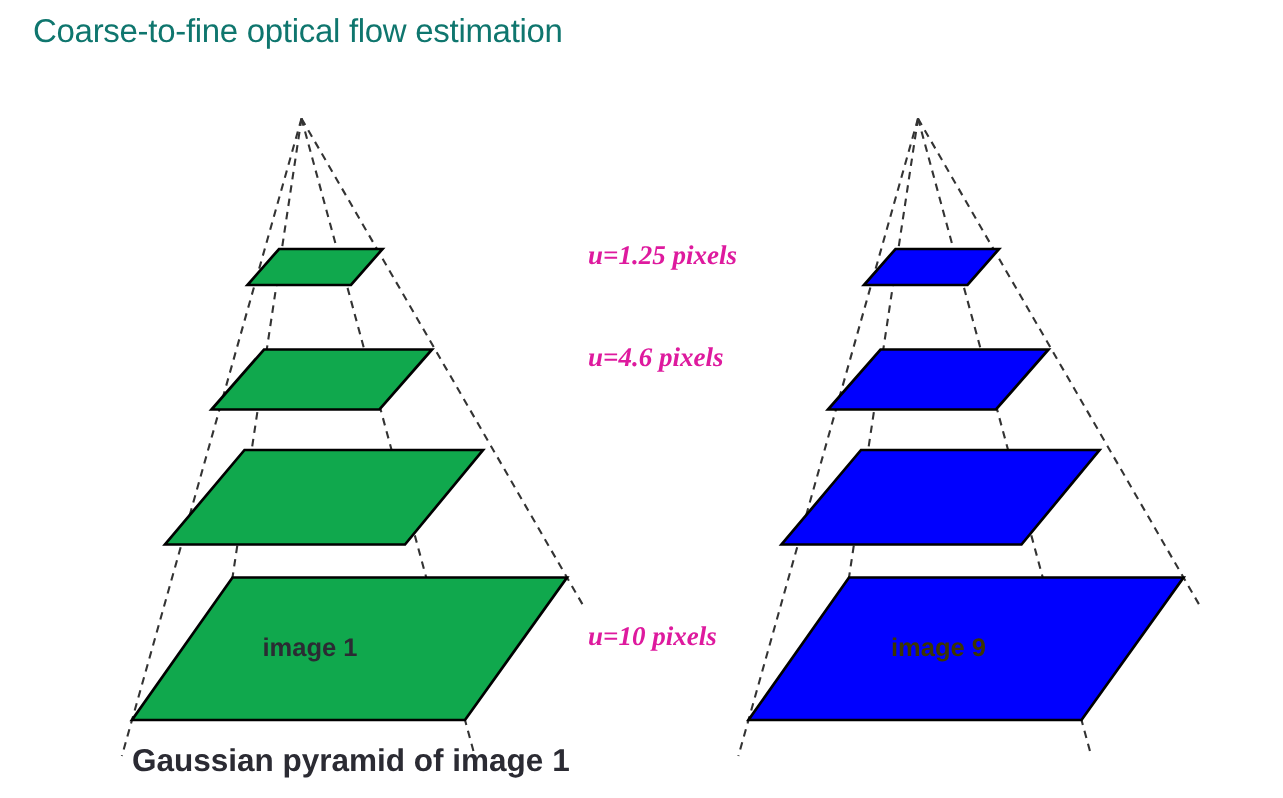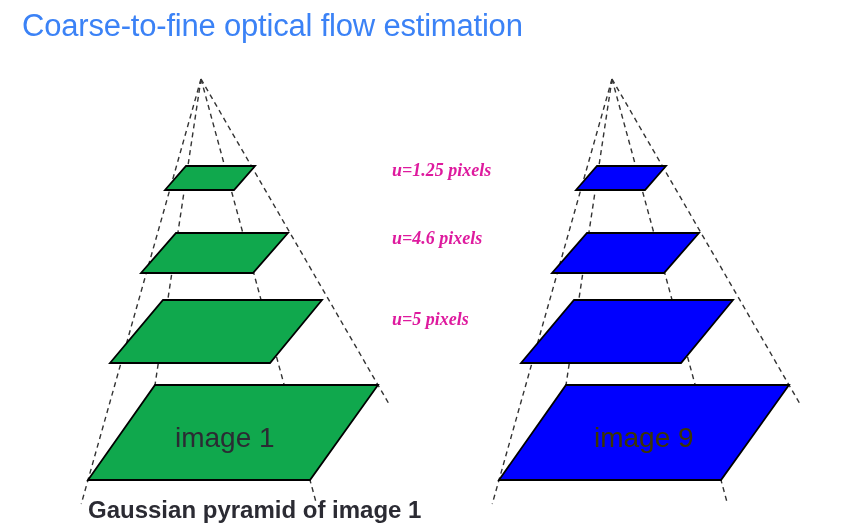--- a/index.html
+++ b/index.html
@@ -15,55 +15,55 @@
     width: 855px;
     height: 532px;
     background: #ffffff;
     overflow: hidden;
   }
   #slide-title {
     position: absolute;
     left: 22px;
     top: 8px;
     font-family: "Liberation Sans", sans-serif;
-    font-size: 31px;
+    font-size: 22px;
     font-weight: 400;
-    color: #3b82f6;
+    color: #0f766e;
     letter-spacing: -0.2px;
     white-space: nowrap;
   }
   .figure-svg {
     position: absolute;
     left: 0;
     top: 0;
   }
   .flow-label {
     position: absolute;
     font-family: "Liberation Serif", serif;
     font-style: italic;
     font-weight: bold;
     font-size: 18px;
     color: #de1a9e;
     white-space: nowrap;
   }
   .slab-caption {
     position: absolute;
     font-family: "Liberation Sans", sans-serif;
-    font-size: 28px;
-    font-weight: normal;
+    font-size: 17px;
+    font-weight: bold;
     color: #2b2b33;
     white-space: nowrap;
   }
   .slab-caption.on-blue {
     color: #3d3500;
   }
   .pyramid-caption {
     position: absolute;
     font-family: "Liberation Sans", sans-serif;
-    font-size: 24px;
+    font-size: 21px;
     font-weight: bold;
     color: #2b2b33;
     white-space: nowrap;
   }
 </style>
 </head>
 <body>
 
 <div id="slide">
 
@@ -89,20 +89,20 @@
           <polygon points="597,166 666,166 645,190 576,190" fill="#0000ff" stroke="#000000" stroke-width="1.8" stroke-linejoin="miter"></polygon>
           <polygon points="587,233 699,233 664,273 552,273" fill="#0000ff" stroke="#000000" stroke-width="1.8" stroke-linejoin="miter"></polygon>
           <polygon points="574,300 733,300 681,363 521,363" fill="#0000ff" stroke="#000000" stroke-width="1.8" stroke-linejoin="miter"></polygon>
           <polygon points="566,385 789,385 721,480 499,480" fill="#0000ff" stroke="#000000" stroke-width="1.8" stroke-linejoin="miter"></polygon>
         </g>
       </g>
   </svg>
 
   <div class="flow-label" style="left:392px; top:160px;">u=1.25 pixels</div>
   <div class="flow-label" style="left:392px; top:228px;">u=4.6 pixels</div>
-  <div class="flow-label" style="left:392px; top:309px;">u=5 pixels</div>
+  <div class="flow-label" style="left:392px; top:414px;">u=10 pixels</div>
 
   <div class="slab-caption" style="left:175px; top:422px;">image 1</div>
   <div class="slab-caption on-blue" style="left:594px; top:422px;">image 9</div>
 
   <div class="pyramid-caption" style="left:88px; top:496px;">Gaussian pyramid of image 1</div>
 
 </div>
 
 </body></html>

